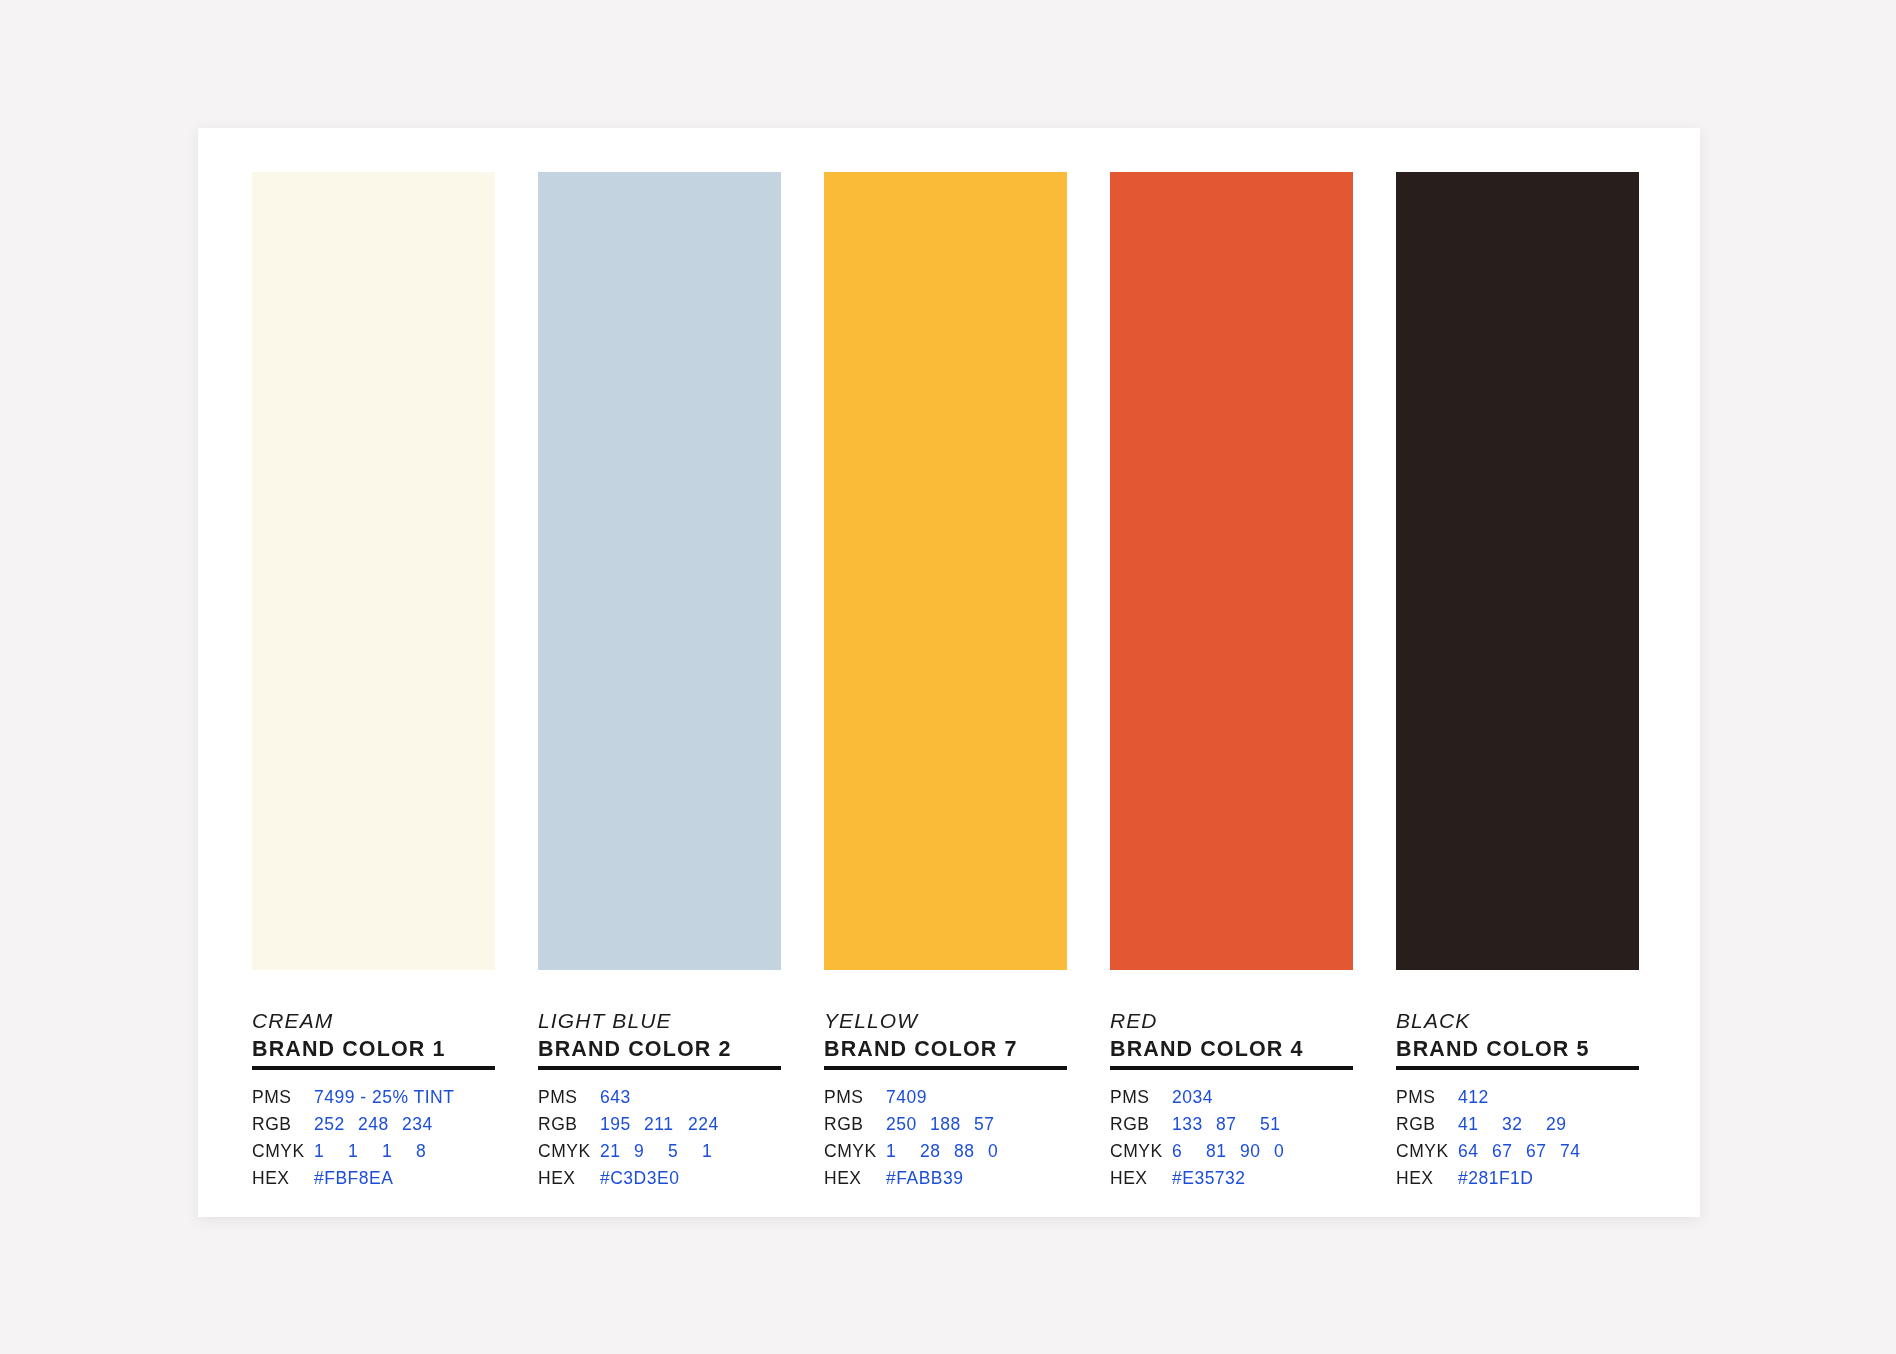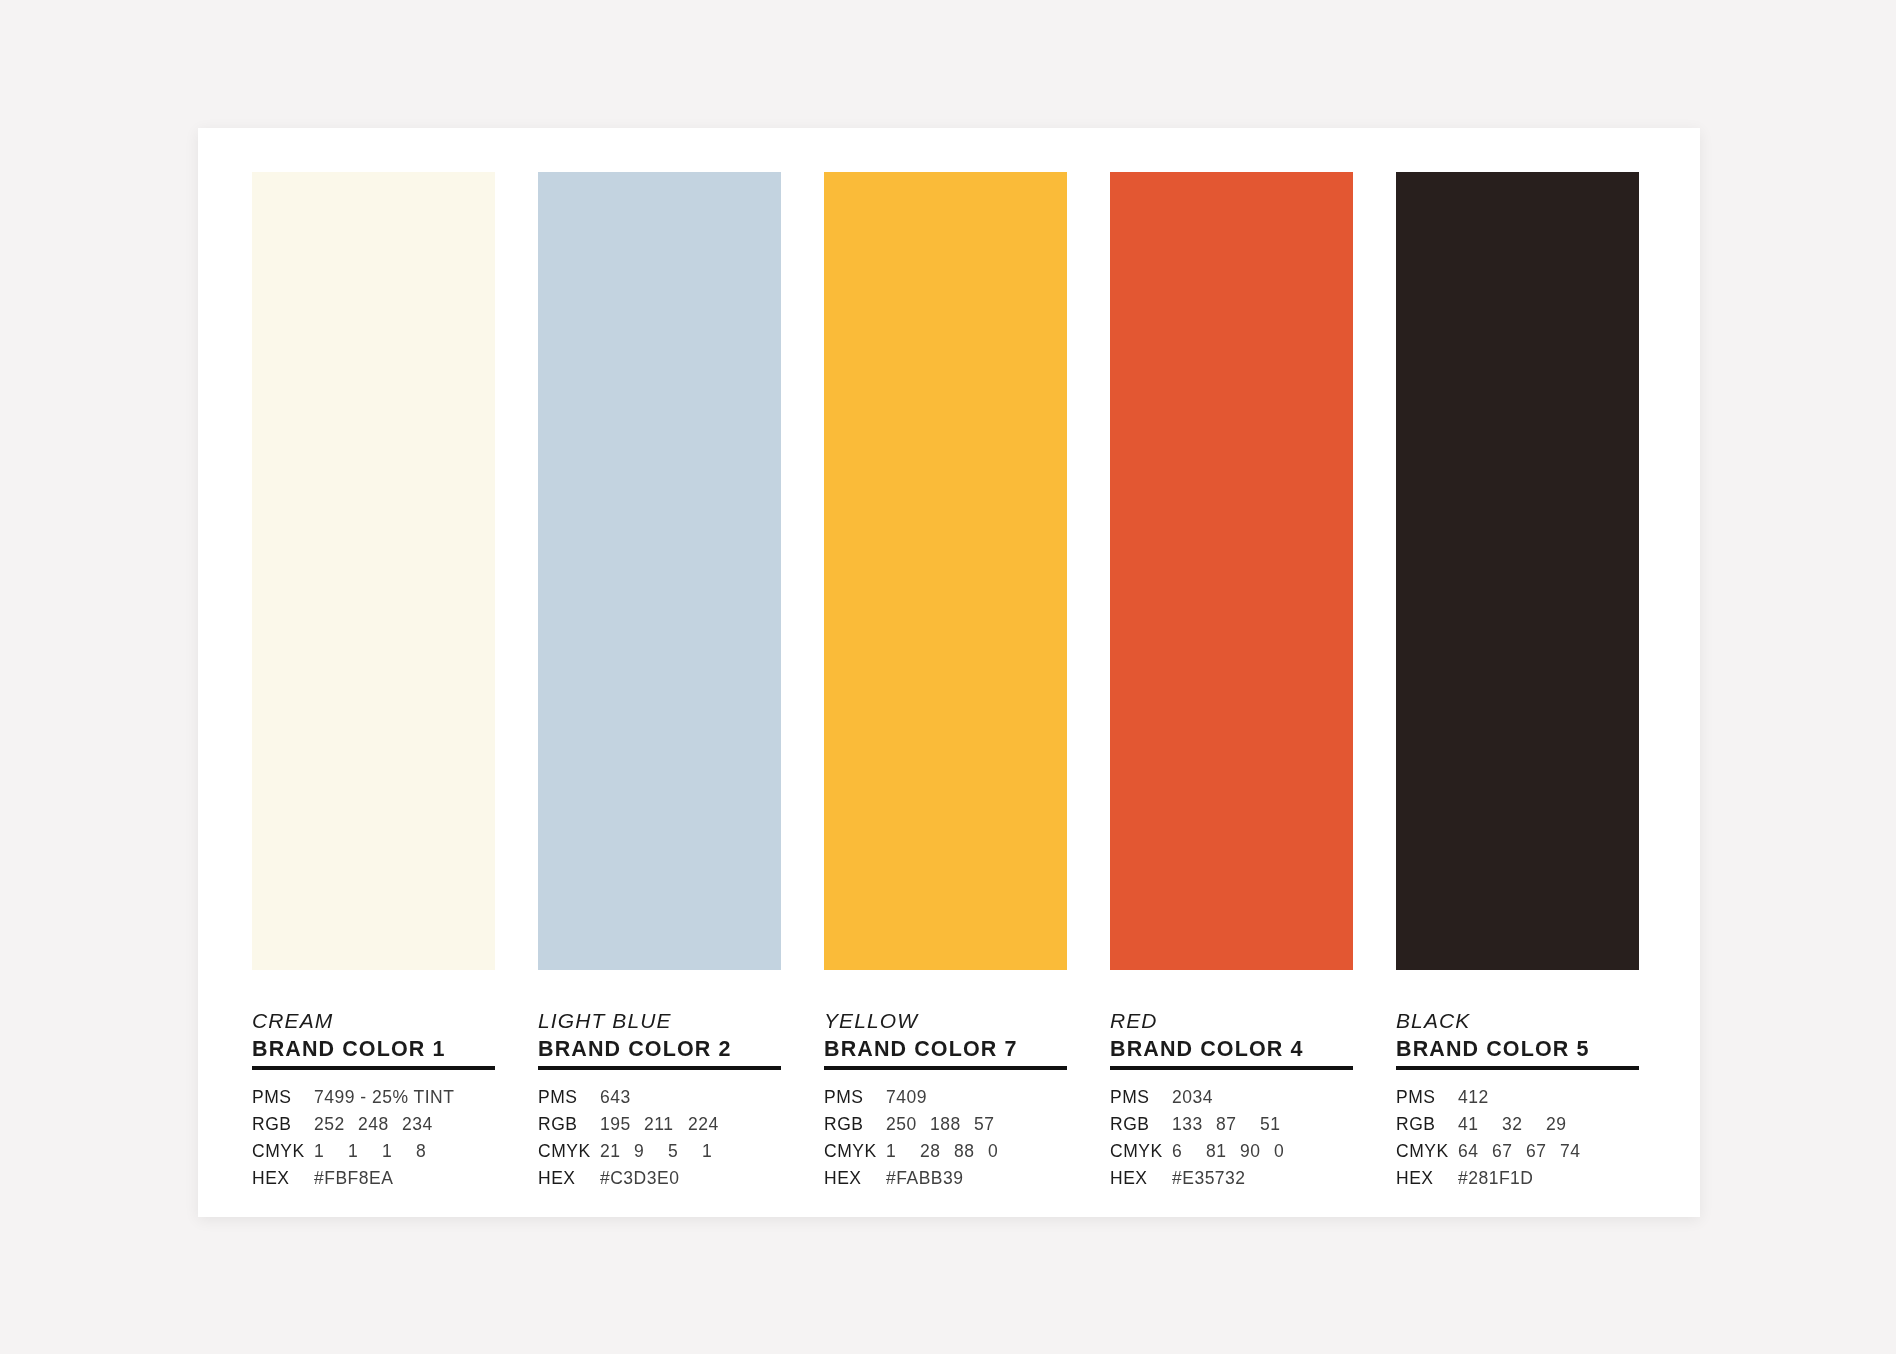--- a/index.html
+++ b/index.html
@@ -97,21 +97,21 @@
     width: 62px;
     flex: none;
     font-size: 17.5px;
     letter-spacing: 0.5px;
     color: #1b1b1b;
   }
 
   .spec-value {
     font-size: 17.5px;
     letter-spacing: 0.5px;
-    color: #404040;
+    color: #1d4ed8;
     display: flex;
     flex-direction: row;
   }
 
   .spec-value .num {
     display: inline-block;
   }
 
   .spec-value.triple .num { min-width: 44px; }
   .spec-value.quad .num { min-width: 34px; }

